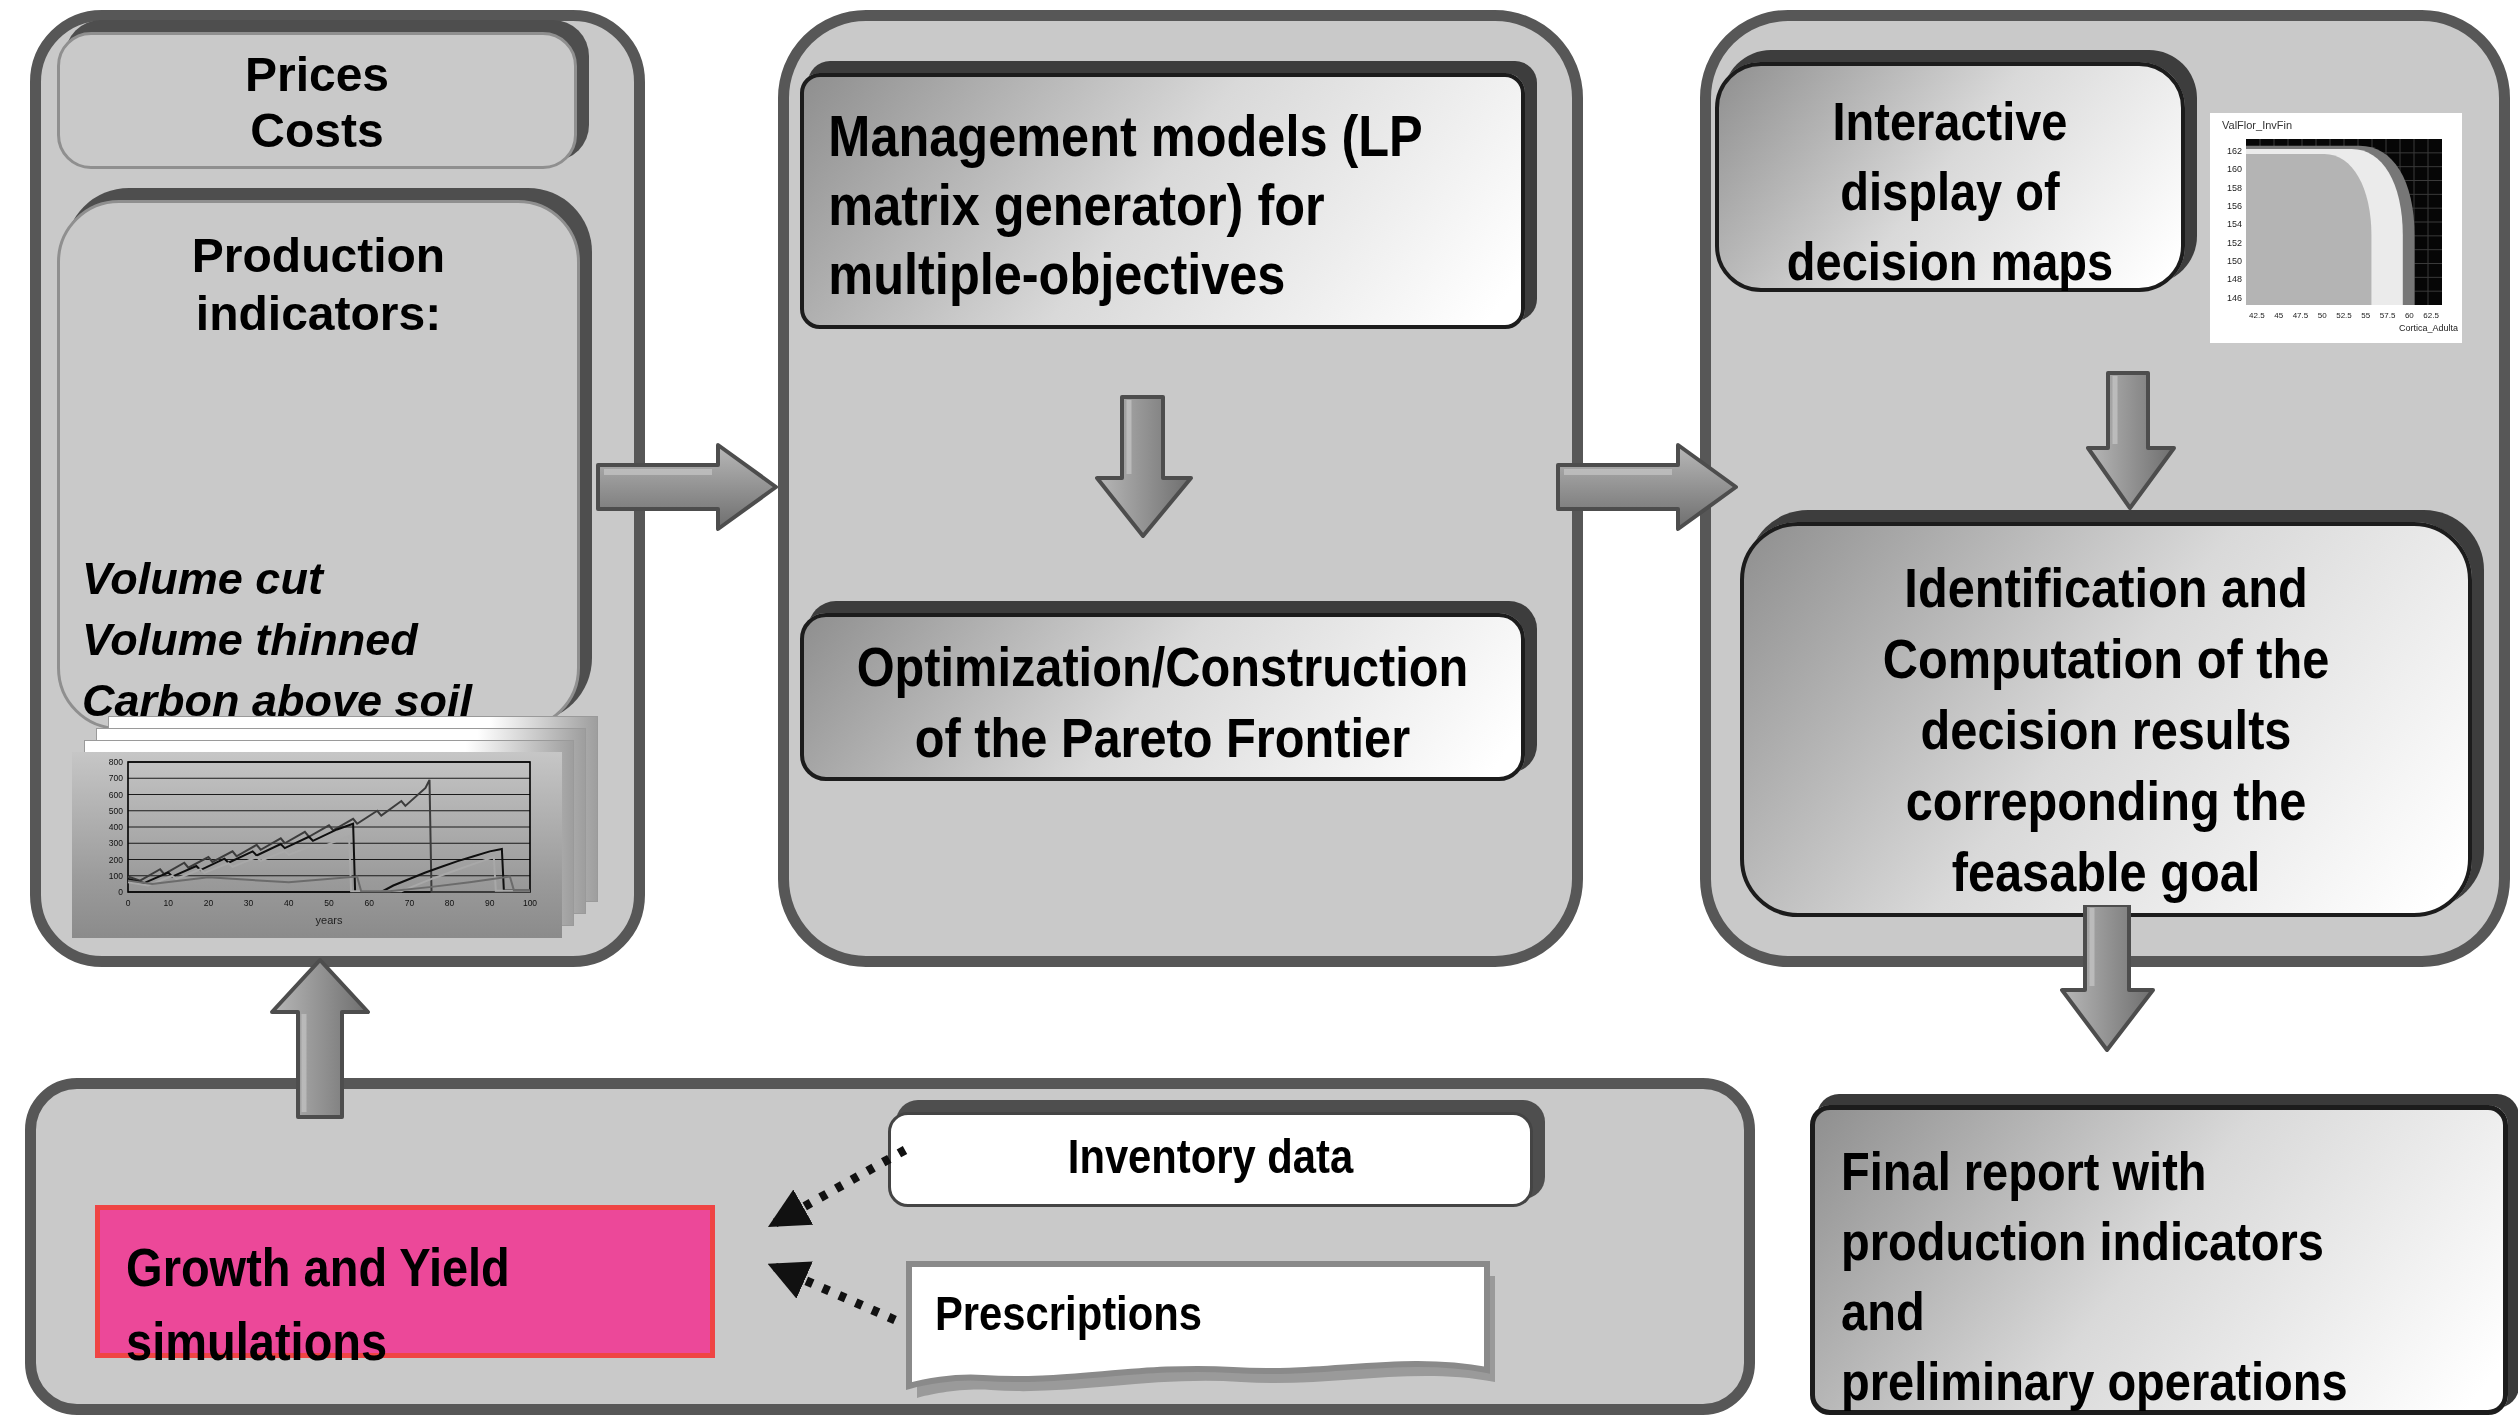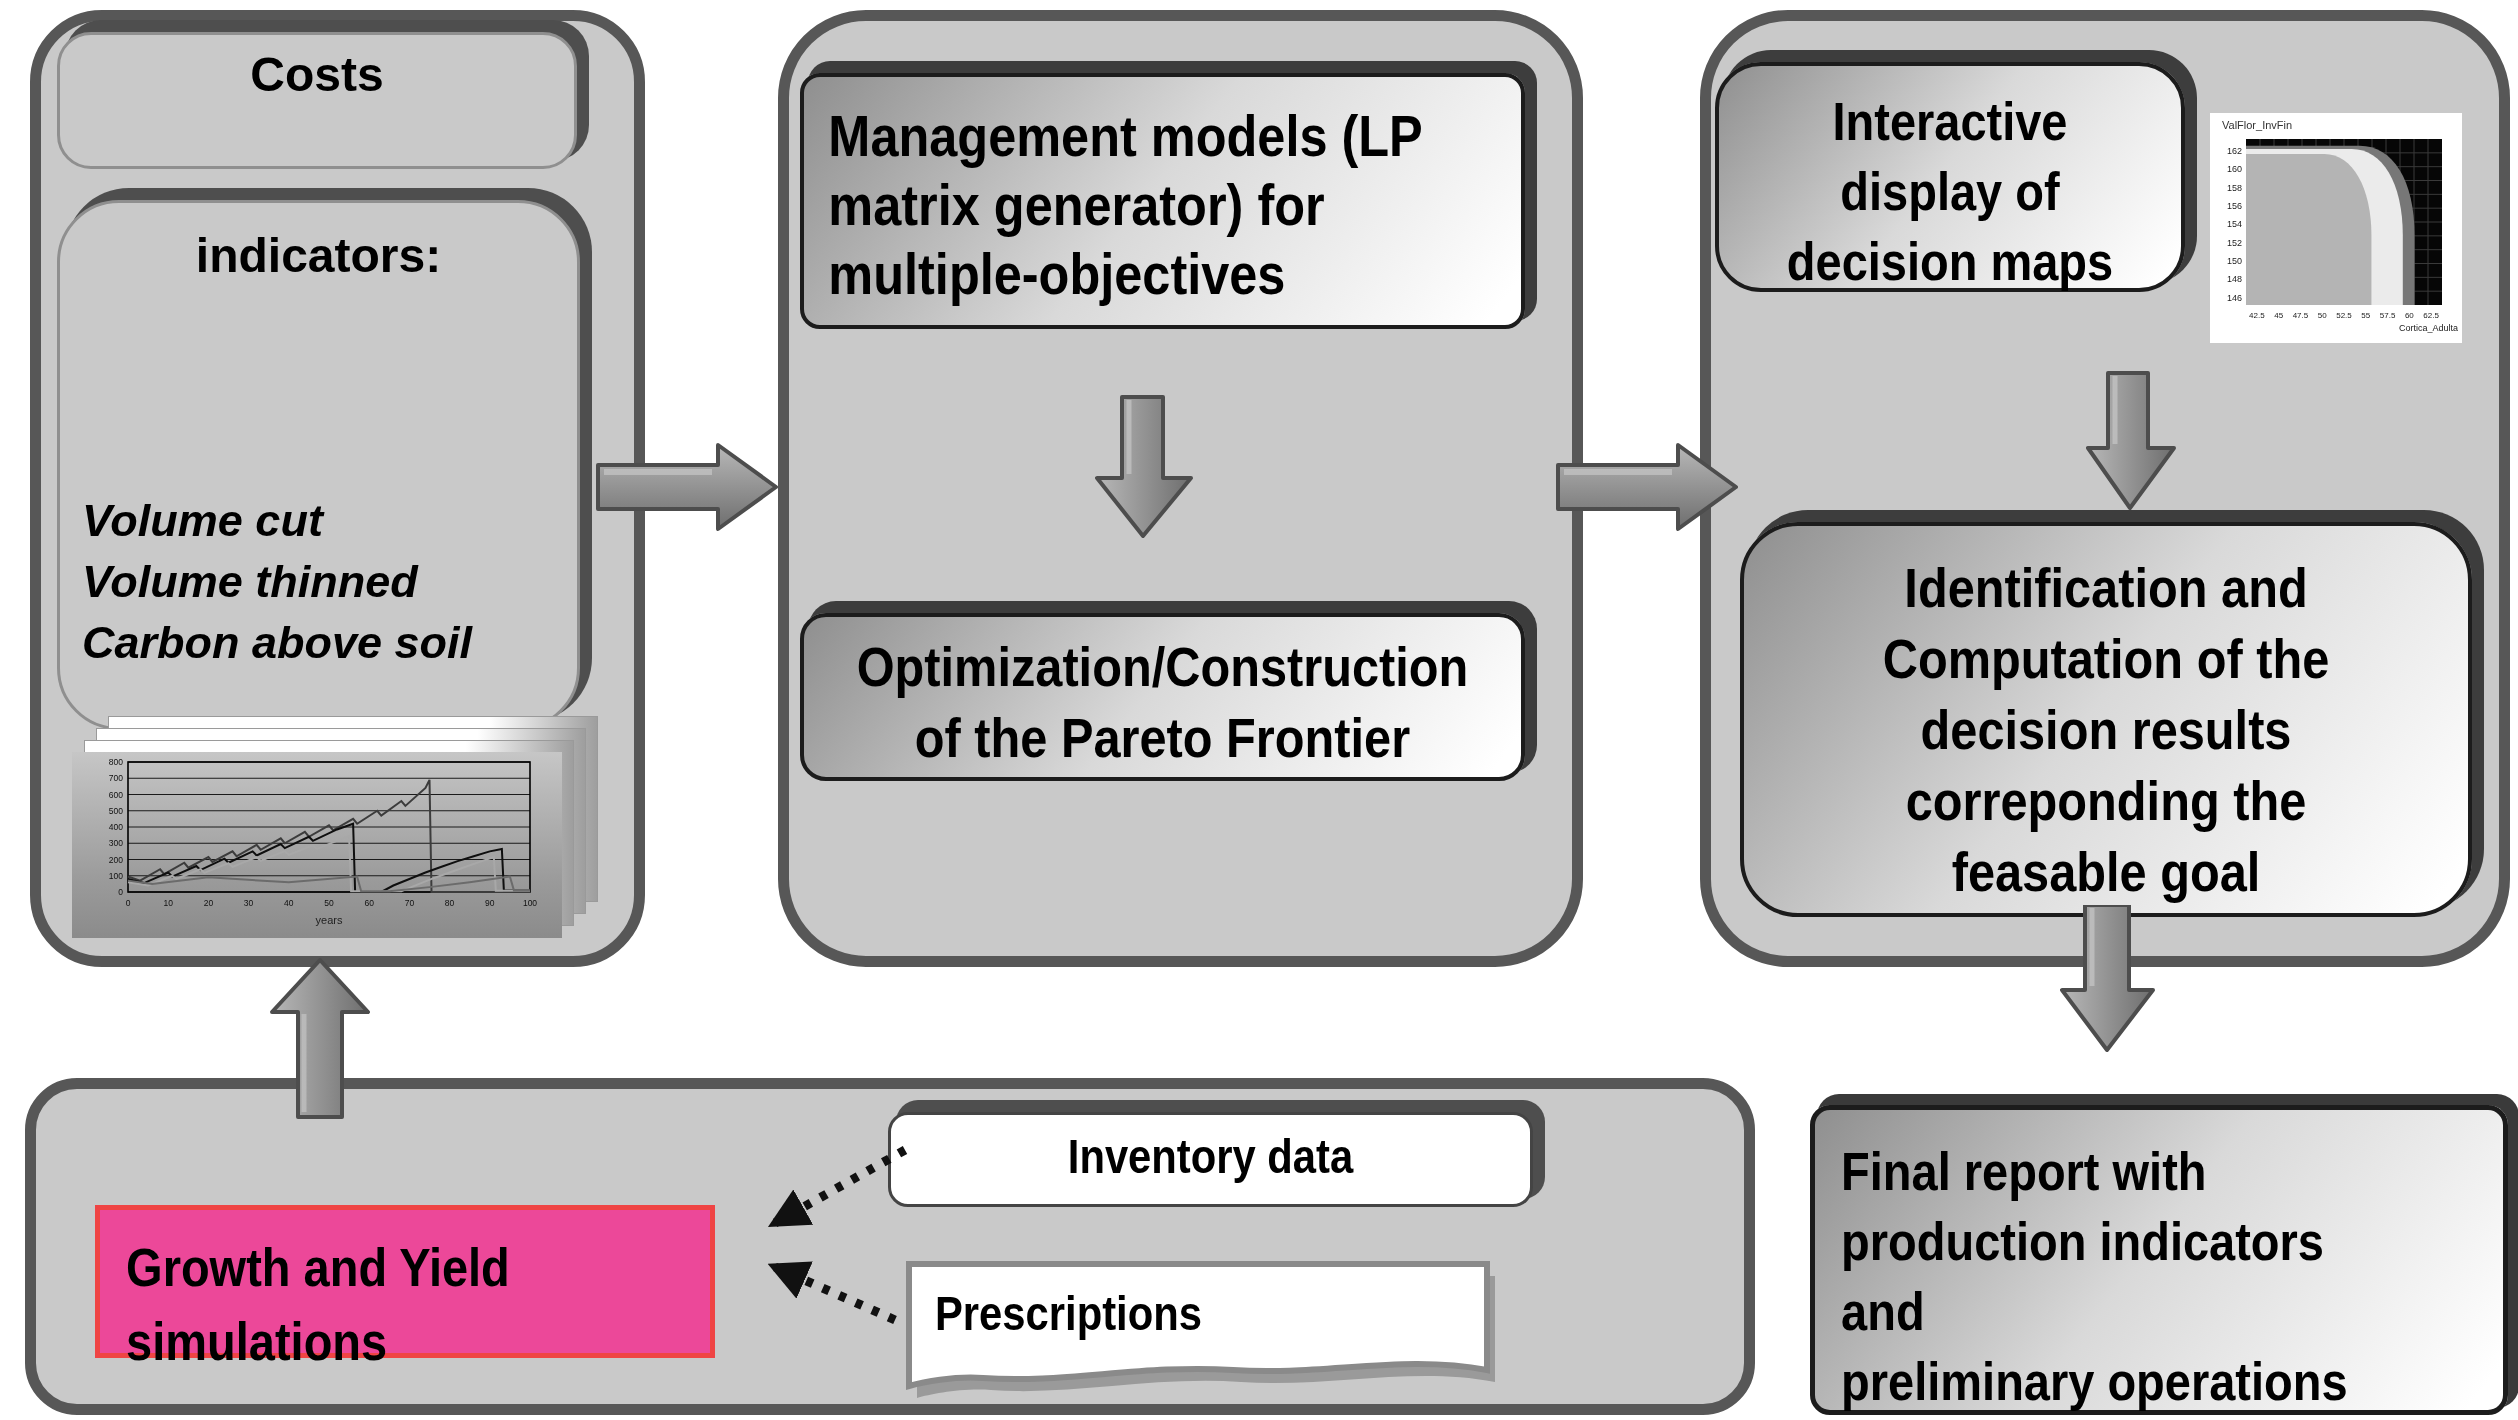--- a/index.html
+++ b/index.html
@@ -50,25 +50,27 @@
       <path d="M0,0 L10,5 L0,10 z" fill="#111"></path>
     </marker>
   </defs>
 </svg>
 
 <div class="abs" style="left:0;top:0;width:2518px;height:1420px">
 
   <div class="abs panel" style="left:30px;top:10px;width:615px;height:957px;border-radius:72px">
     <div class="abs flatbox" style="left:16px;top:11px;width:520px;height:137px;border-radius:34px">
       <div class="prices-txt">
+        <div>Prices</div>
         <div>Costs</div>
       </div>
     </div>
     <div class="abs flatbox" style="left:16px;top:179px;width:523px;height:530px;border-radius:62px">
       <div class="prod-title">
+        <div>Production</div>
         <div>indicators:</div>
       </div>
       <div class="prod-items">
         <div>Volume cut</div>
         <div>Volume thinned</div>
         <div>Carbon above soil</div>
       </div>
     </div>
 
     <div class="abs" style="left:31px;top:731px;width:490px;height:186px">

